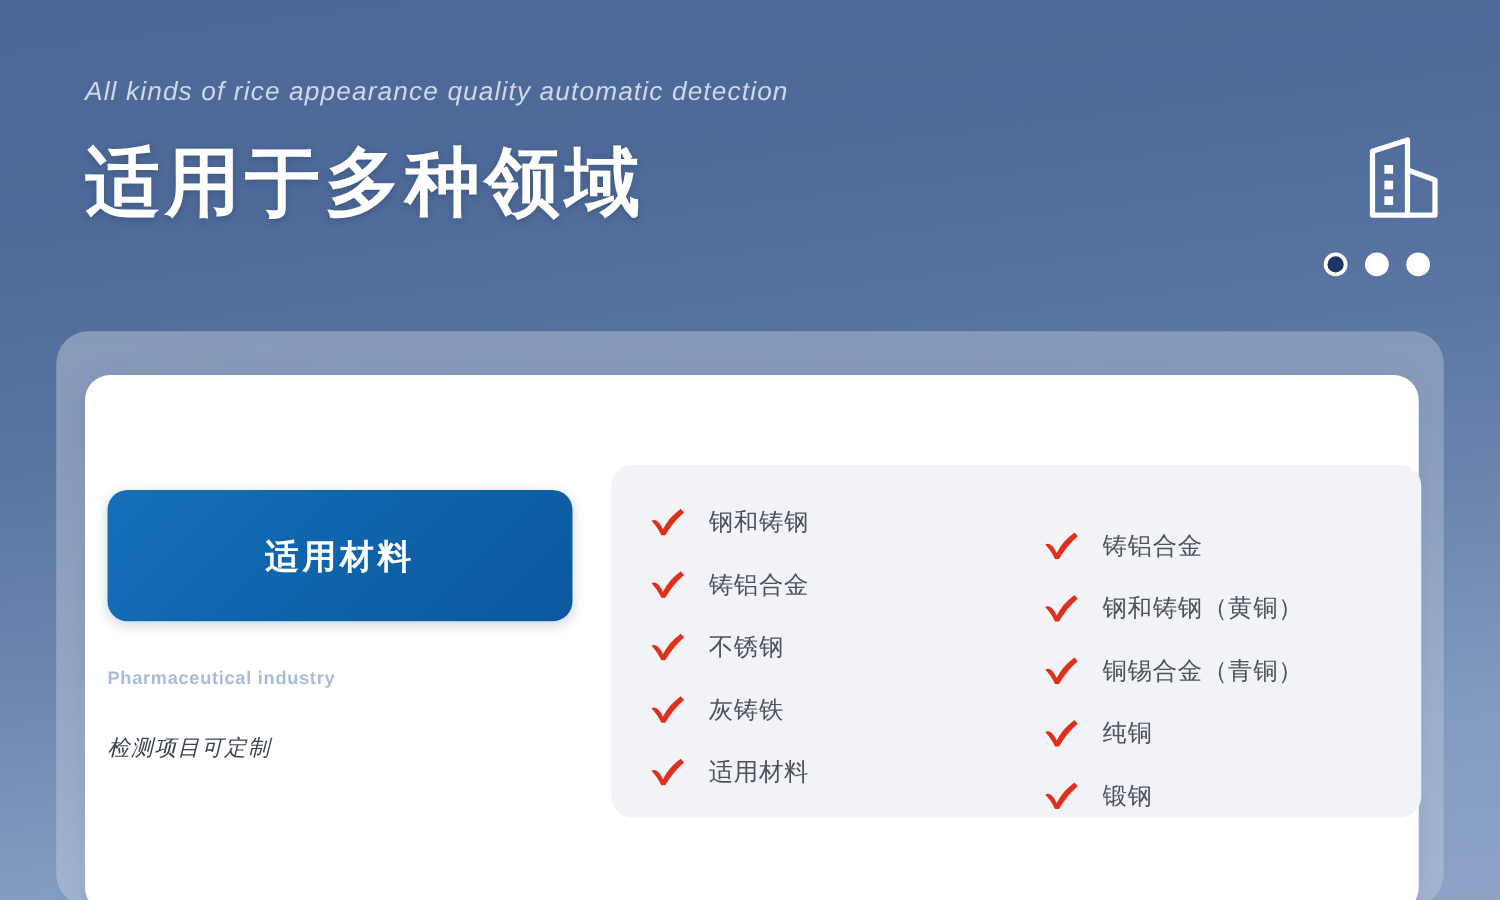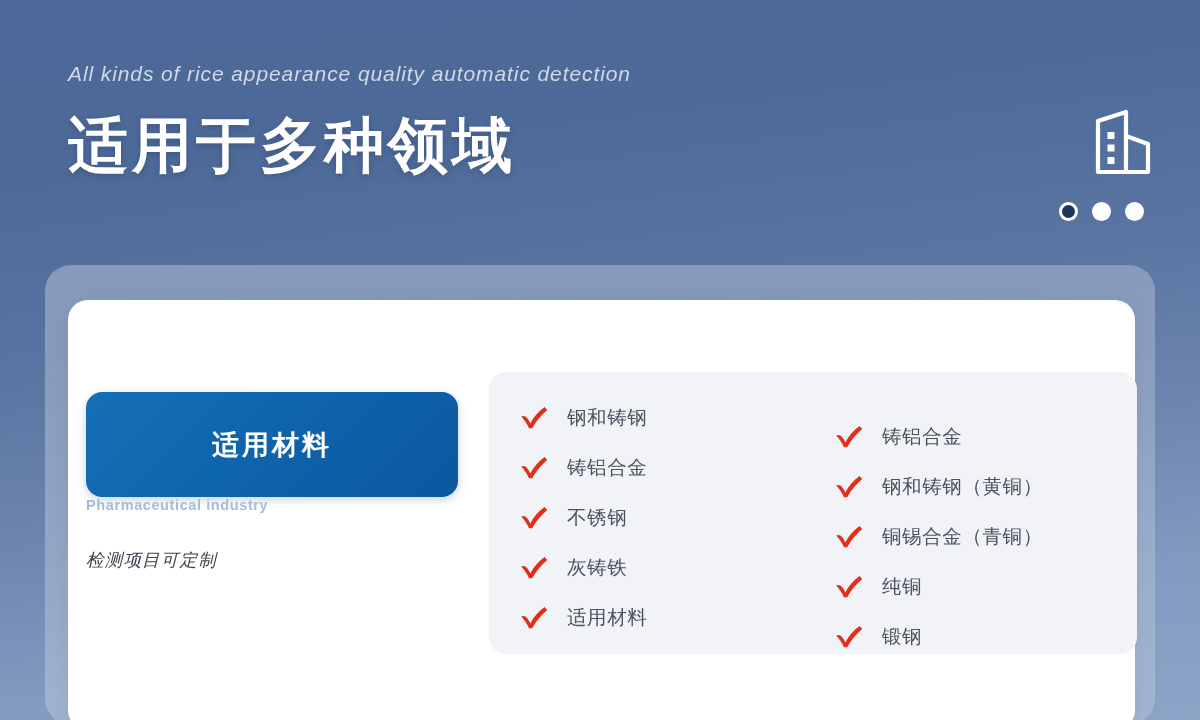--- a/index.html
+++ b/index.html
@@ -138,20 +138,21 @@
     color: #ffffff;
     font-family: "Liberation Sans", "DejaVu Sans", sans-serif;
     font-size: 27px;
     font-weight: 700;
     letter-spacing: 3px;
     cursor: pointer;
     box-shadow: 0 3px 10px rgba(12,70,130,0.22);
   }
 
   #industry-label {
+    margin-top: 38px;
     font-size: 14.5px;
     font-weight: 700;
     letter-spacing: 0.6px;
     color: #a7bcd8;
     white-space: nowrap;
   }
 
   #custom-note {
     margin-top: 35px;
     font-size: 17.5px;

